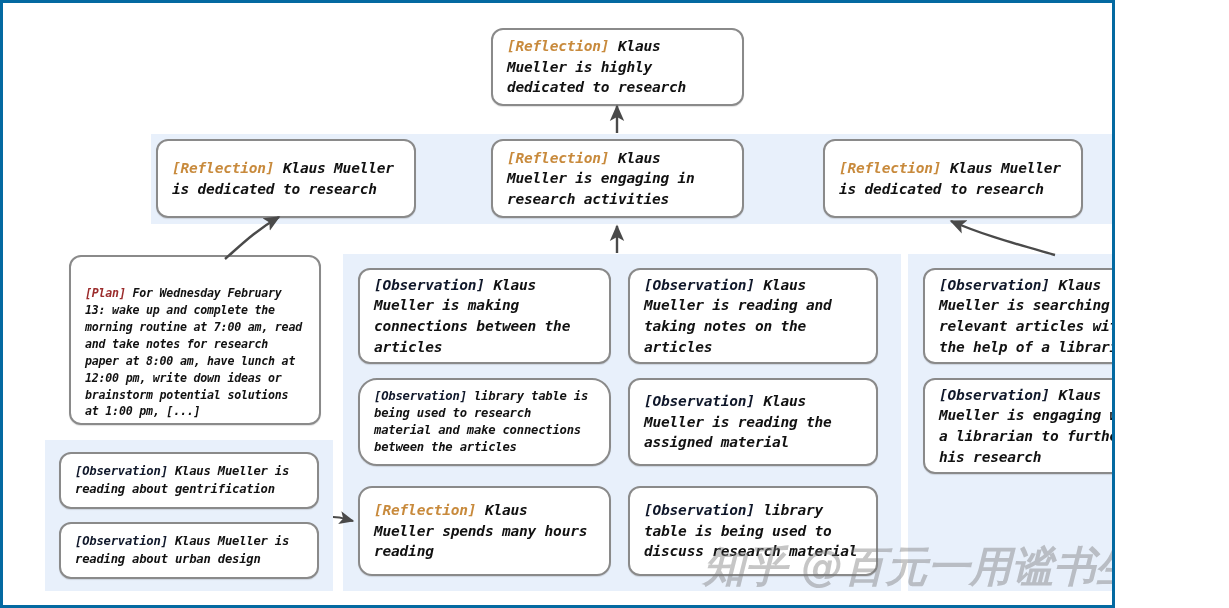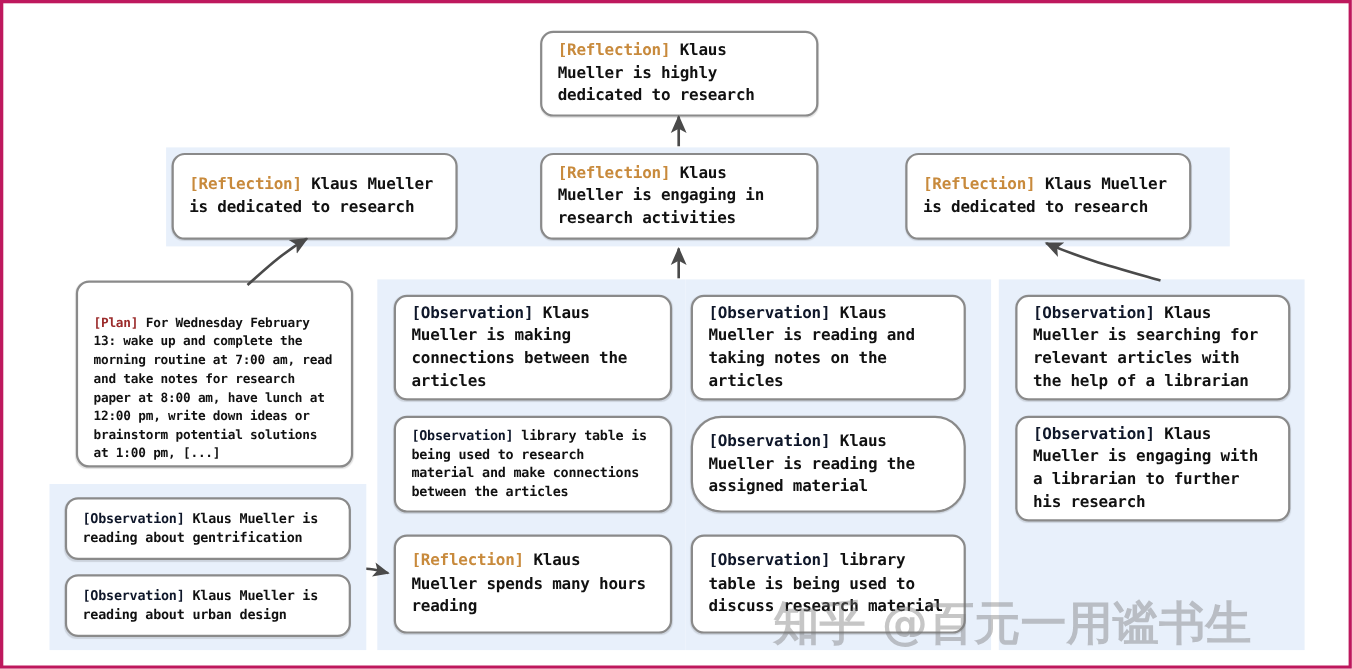--- a/index.html
+++ b/index.html
@@ -4,24 +4,25 @@
 <style>
   * { box-sizing: border-box; margin: 0; padding: 0; }
   html, body {
     width: 1229px; height: 608px;
     background: #ffffff;
     font-family: "DejaVu Sans Mono", "Liberation Mono", monospace;
     overflow: hidden;
   }
   #frame {
     position: relative;
-    width: 1229px; height: 608px;
+    width: 1115px; height: 608px;
     background: #ffffff;
-    border: 3px solid #be185d;
+    border: 3px solid #0369a1;
     overflow: hidden;
+    font-style: italic;
   }
 
   
   .panel {
     position: absolute;
     background: #e8f0fb;
     z-index: 1;
   }
 
   
@@ -129,33 +130,33 @@
   </div>
 
   <div class="node small" style="left:56px; top:519px; width:260px; height:57px;">
     <div class="txt"><span class="tag-observation">[Observation]</span><span> Klaus Mueller is reading about urban design</span></div>
   </div>
 
   <div class="node" style="left:355px; top:265px; width:253px; height:96px;">
     <div class="txt"><span class="tag-observation">[Observation]</span><span> Klaus Mueller is making connections between the articles</span></div>
   </div>
 
-  <div class="node small" style="left:355px; top:375px; width:253px; height:88px;">
+  <div class="node small" style="left:355px; top:375px; width:253px; height:88px;border-radius:19px;">
     <div class="txt"><span class="tag-observation">[Observation]</span><span> library table is being used to research material and make connections between the articles</span></div>
   </div>
 
-  <div class="node" style="left:355px; top:483px; width:253px; height:90px;">
+  <div class="node" style="left:355px; top:483px; width:253px; height:90px;border-radius:14px;">
     <div class="txt"><span class="tag-reflection">[Reflection]</span><span> Klaus Mueller spends many hours reading</span></div>
   </div>
 
   <div class="node" style="left:625px; top:265px; width:250px; height:96px;">
     <div class="txt"><span class="tag-observation">[Observation]</span><span> Klaus Mueller is reading and taking notes on the articles</span></div>
   </div>
 
-  <div class="node" style="left:625px; top:375px; width:250px; height:88px;border-radius:28px;">
+  <div class="node" style="left:625px; top:375px; width:250px; height:88px;">
     <div class="txt"><span class="tag-observation">[Observation]</span><span> Klaus Mueller is reading the assigned material</span></div>
   </div>
 
   <div class="node" style="left:625px; top:483px; width:250px; height:90px;">
     <div class="txt"><span class="tag-observation">[Observation]</span><span> library table is being used to discuss research material</span></div>
   </div>
 
   <div class="node" style="left:920px; top:265px; width:250px; height:96px;">
     <div class="txt"><span class="tag-observation">[Observation]</span><span> Klaus Mueller is searching for relevant articles with the help of a librarian</span></div>
   </div>

